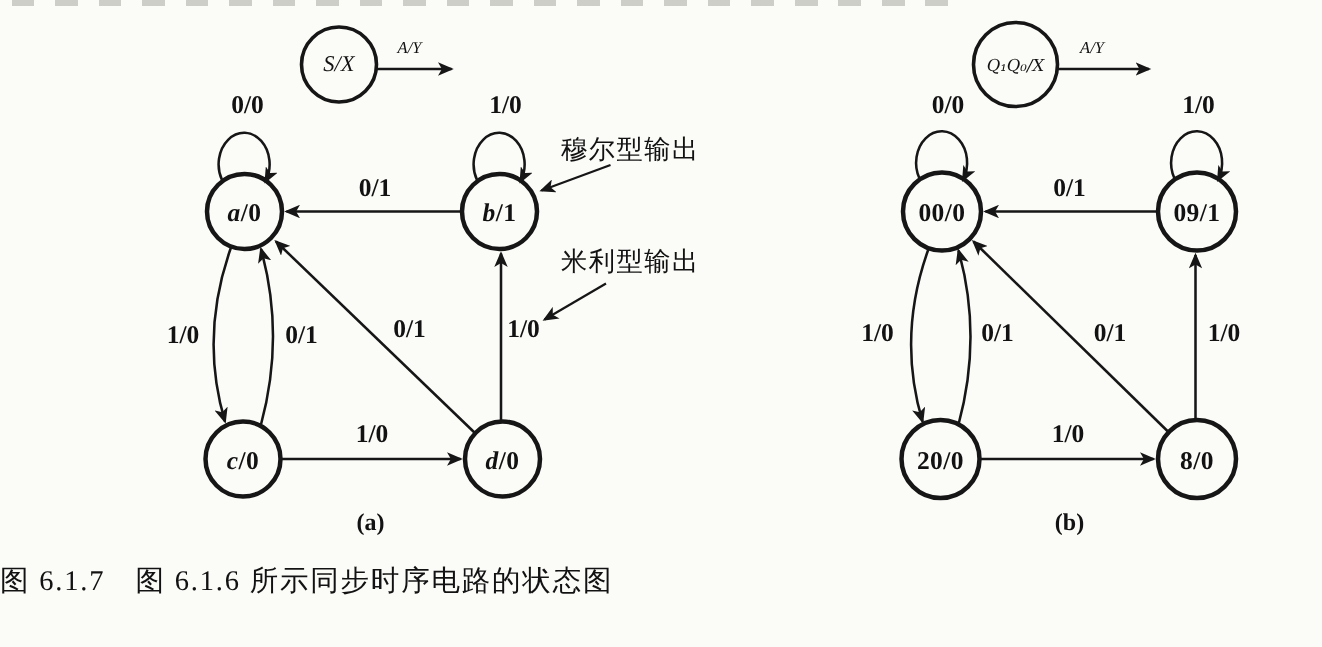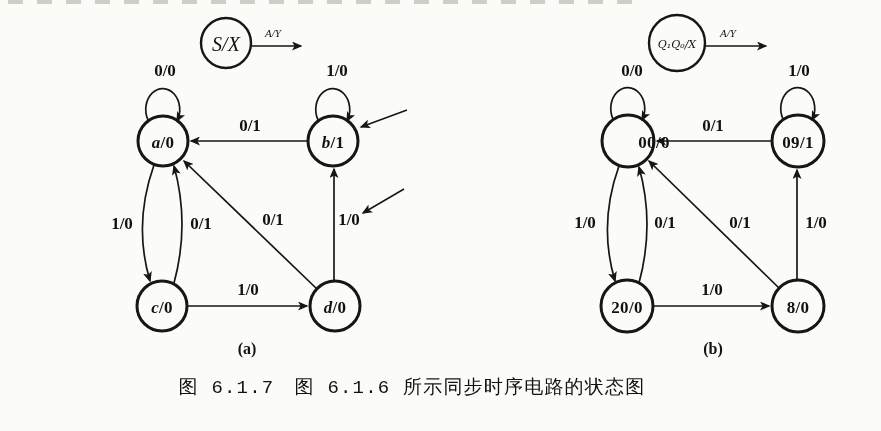--- a/index.html
+++ b/index.html
@@ -17,29 +17,29 @@
   .edge-line{fill:none;stroke:#161616;stroke-width:1.7;}
   .anno-line{fill:none;stroke:#161616;stroke-width:1.5;}
   .lbl{
     position:absolute;transform:translate(-50%,-50%);
     white-space:nowrap;line-height:1;
   }
   .edge-lbl{font-weight:bold;font-size:17px;}
   .state-lbl{font-weight:bold;font-size:17px;letter-spacing:.3px;}
   .state-lbl i{font-style:italic;}
   .state-lbl b,.state-lbl i{font-weight:bold;}
-  .legend-lbl{font-style:italic;font-size:20px;}
+  .legend-lbl{font-style:italic;font-size:15px;}
   .legend-lbl.small{font-size:11px;font-family:"DejaVu Serif","Liberation Serif",serif;}
   .arrow-lbl{font-style:italic;font-size:11px;}
   .sub-lbl{font-weight:bold;font-size:16px;}
   .anno{
     position:absolute;font-size:17.5px;letter-spacing:1px;
     line-height:1;white-space:nowrap;
   }
-  .caption{position:absolute;left:0;width:824px;text-align:center;white-space:nowrap;font-family:Liberation Mono, monospace;}
+  .caption{position:absolute;left:0;width:824px;text-align:left;white-space:nowrap;}
   .caption.l1{top:374px;font-size:19px;letter-spacing:1.2px;}
   .caption.l2{top:402px;font-size:16.5px;letter-spacing:.6px;}
   .top-remnant{
     position:absolute;left:8px;top:0;width:630px;height:4px;
     background:repeating-linear-gradient(90deg,#a9a9a2 0 15px,transparent 15px 29px);
     opacity:.55;
   }
 </style>
 </head>
 <body>
@@ -107,31 +107,33 @@
   <span class="lbl edge-lbl" style="left:122px;top:223px">1/0</span>
   <span class="lbl edge-lbl" style="left:201px;top:223px">0/1</span>
   <span class="lbl edge-lbl" style="left:273px;top:219px">0/1</span>
   <span class="lbl edge-lbl" style="left:349px;top:219px">1/0</span>
   <span class="lbl edge-lbl" style="left:248px;top:289px">1/0</span>
   <span class="lbl sub-lbl" style="left:247px;top:349px">(a)</span>
 
   <span class="lbl legend-lbl small" style="left:677px;top:44px">Q₁Q₀/X</span>
   <span class="lbl arrow-lbl" style="left:728px;top:33px">A/Y</span>
 
-  <span class="lbl state-lbl" style="left:654px;top:142px"><b>00</b><b>/0</b></span>
+  <span class="lbl state-lbl" style="left:628px;top:142px"><b>00</b><b>/0</b></span>
   <span class="lbl state-lbl" style="left:798px;top:142px"><b>09</b><b>/1</b></span>
   <span class="lbl state-lbl" style="left:627px;top:307px"><b>20</b><b>/0</b></span>
   <span class="lbl state-lbl" style="left:798px;top:307px"><b>8</b><b>/0</b></span>
 
   <span class="lbl edge-lbl" style="left:632px;top:70px">0/0</span>
   <span class="lbl edge-lbl" style="left:799px;top:70px">1/0</span>
   <span class="lbl edge-lbl" style="left:713px;top:125px">0/1</span>
   <span class="lbl edge-lbl" style="left:585px;top:222px">1/0</span>
   <span class="lbl edge-lbl" style="left:665px;top:222px">0/1</span>
   <span class="lbl edge-lbl" style="left:740px;top:222px">0/1</span>
   <span class="lbl edge-lbl" style="left:816px;top:222px">1/0</span>
   <span class="lbl edge-lbl" style="left:712px;top:289px">1/0</span>
   <span class="lbl sub-lbl" style="left:713px;top:349px">(b)</span>
 
+  <span class="anno" style="left:374px;top:91px">穆尔型输出</span>
+  <span class="anno" style="left:374px;top:166px">米利型输出</span>
 
   <div class="caption l1">图 6.1.7　图 6.1.6 所示同步时序电路的状态图</div>
 
 </div>
 
 </body></html>

